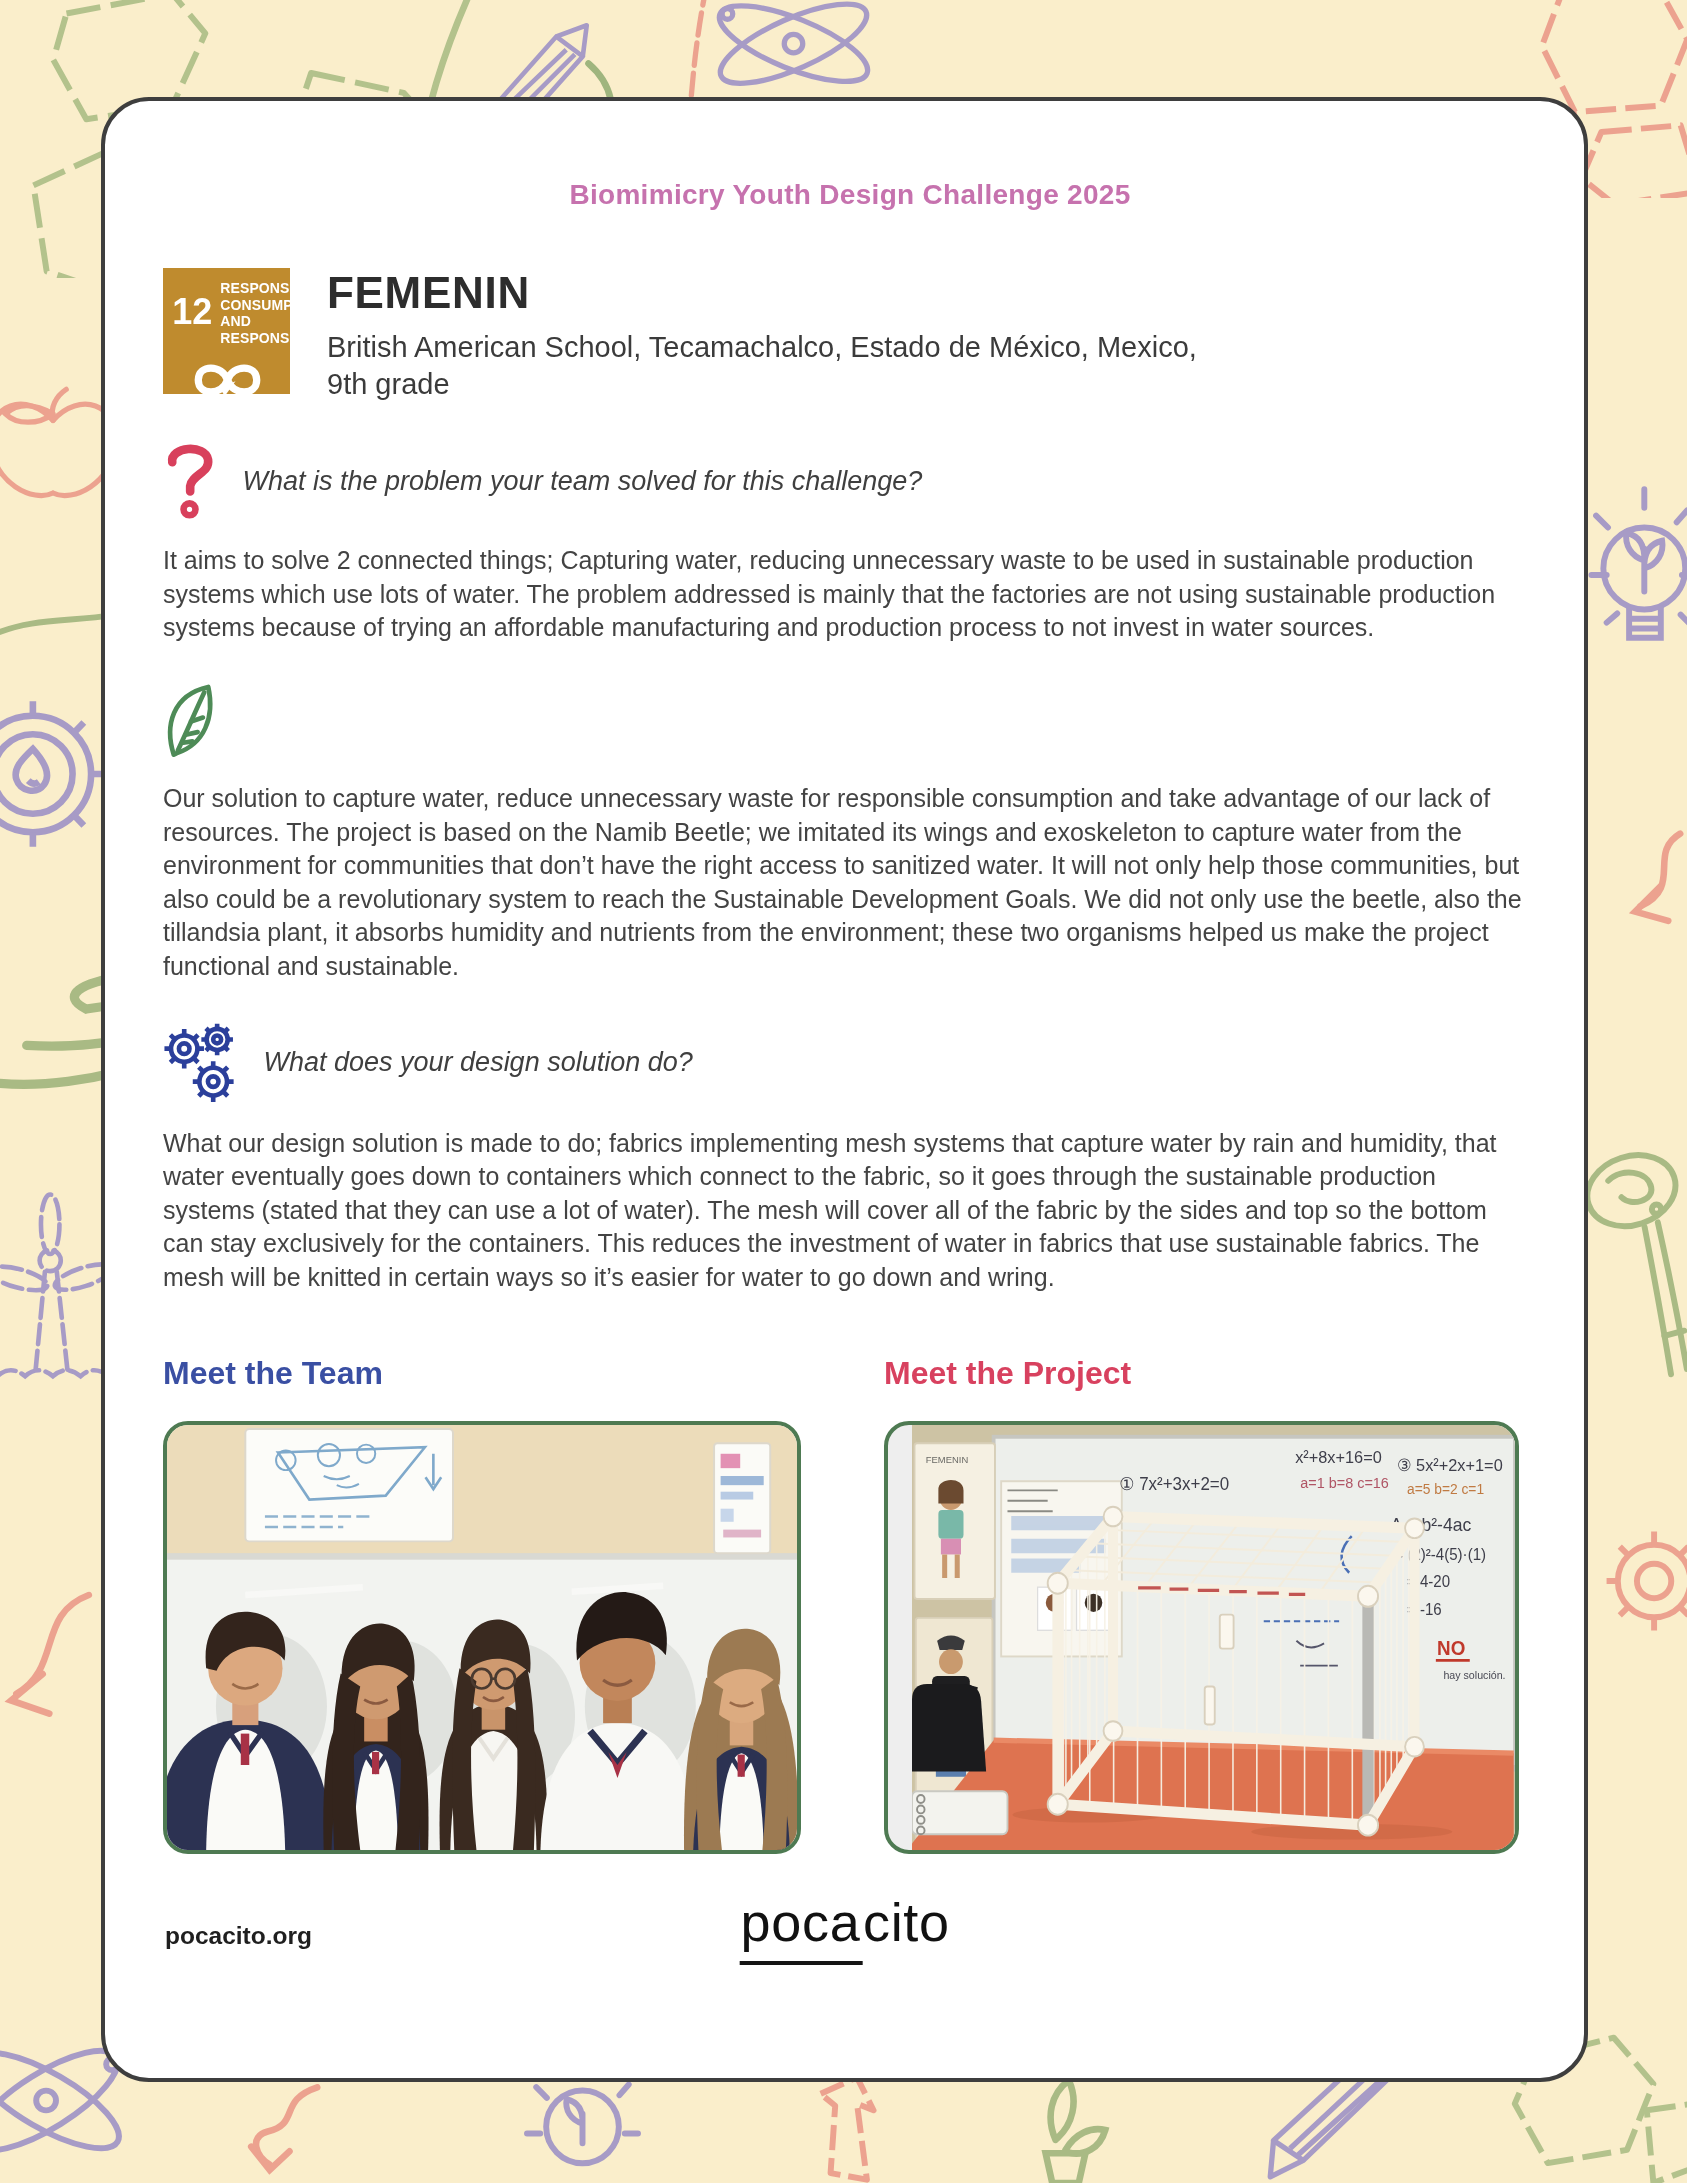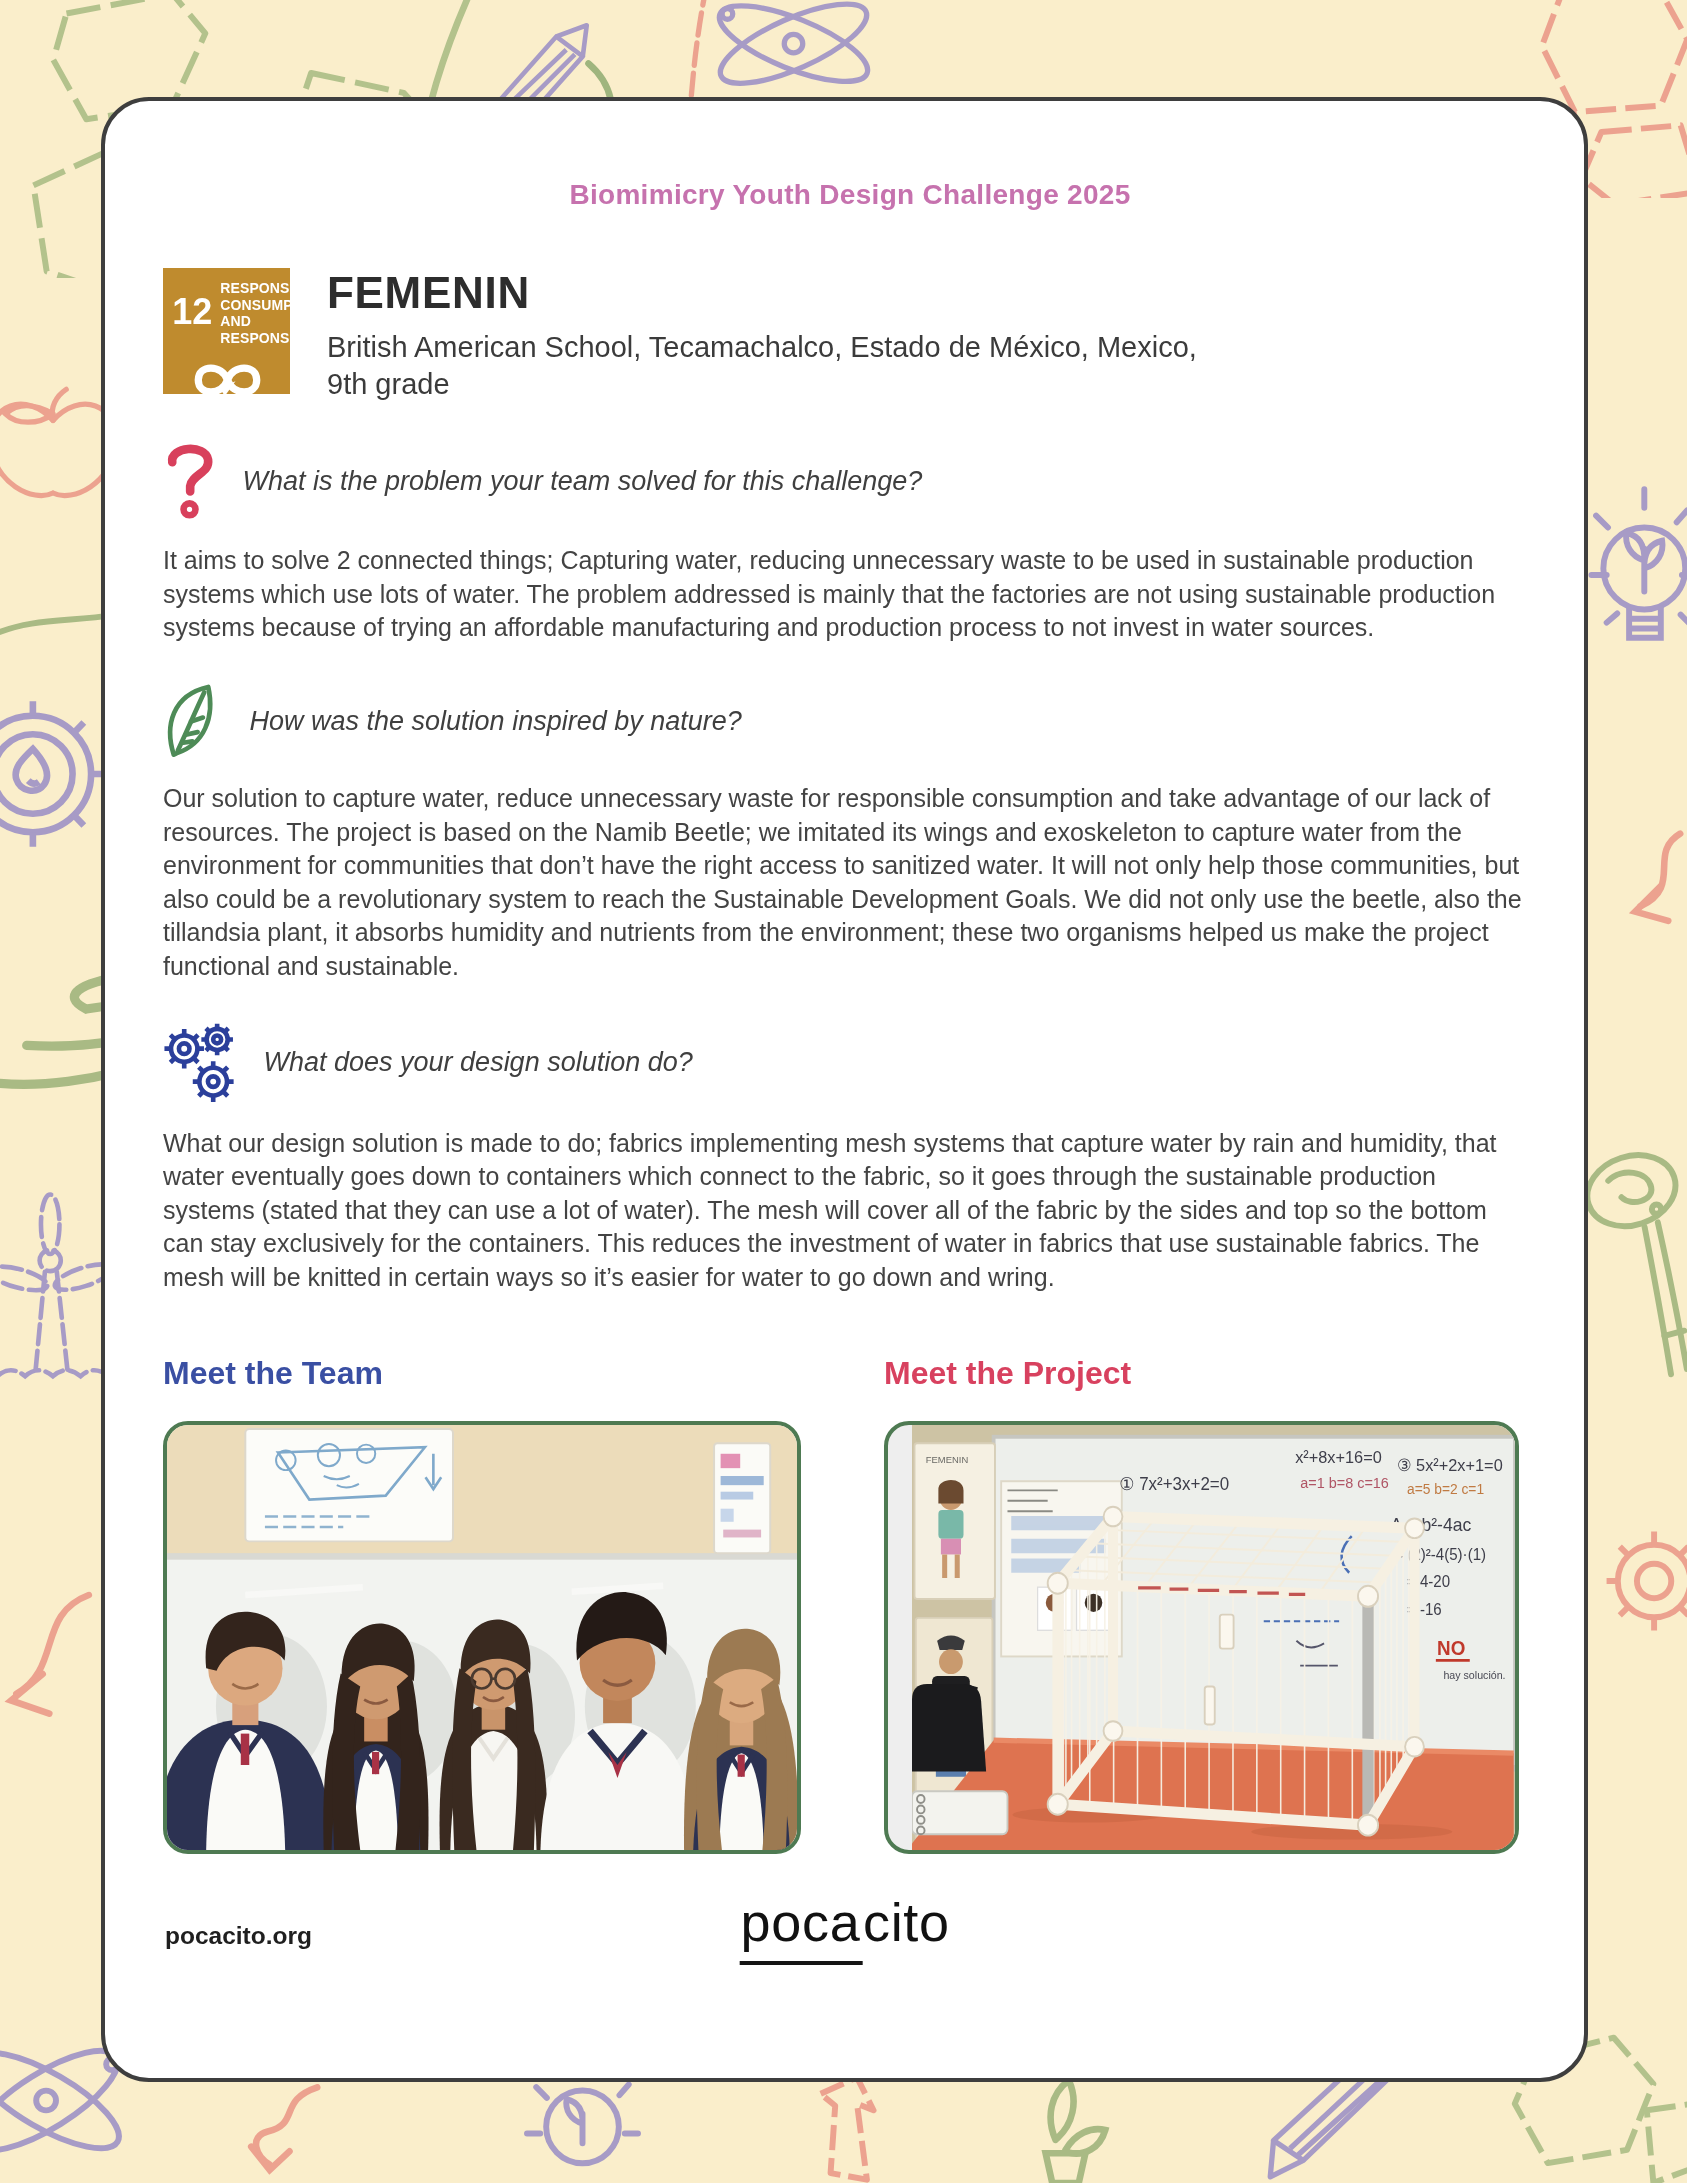--- a/index.html
+++ b/index.html
@@ -264,21 +264,20 @@
   <div class="q-row">
     <div class="q-icon">
       <svg width="64" height="77" viewBox="0 0 96 116">
         <g fill="none" stroke="#4E8B57" stroke-width="7" stroke-linecap="round" stroke-linejoin="round">
           <path d="M16 108 C2 64 14 18 68 6 C78 52 62 92 20 106 Z"></path>
           <path d="M22 102 C36 72 48 44 62 14"></path>
           <path d="M34 78 L52 74 M42 58 L60 52 M30 90 L44 88"></path>
         </g>
       </svg>
     </div>
-    <div class="q-text">How was the solution inspired by nature?</div>
   </div>
   <div class="answer">Our solution to capture water, reduce unnecessary waste for responsible consumption and take advantage of our lack of resources. The project is based on the Namib Beetle; we imitated its wings and exoskeleton to capture water from the environment for communities that don’t have the right access to sanitized water. It will not only help those communities, but also could be a revolutionary system to reach the Sustainable Development Goals. We did not only use the beetle, also the tillandsia plant, it absorbs humidity and nutrients from the environment; these two organisms helped us make the project functional and sustainable.</div>
 
   <div class="q-row">
     <div class="q-icon">
       <svg width="78" height="83" viewBox="0 0 118 126">
         <g fill="none" stroke="#2B3F9B" stroke-width="7">
           <circle cx="32" cy="42" r="20"></circle>
             <circle cx="32" cy="42" r="8"></circle>
           <path d="M32 22 V12 M32 62 V72 M12 42 H2 M52 42 H62 M18 28 L11 21 M46 28 L53 21 M18 56 L11 63 M46 56 L53 63"></path>

